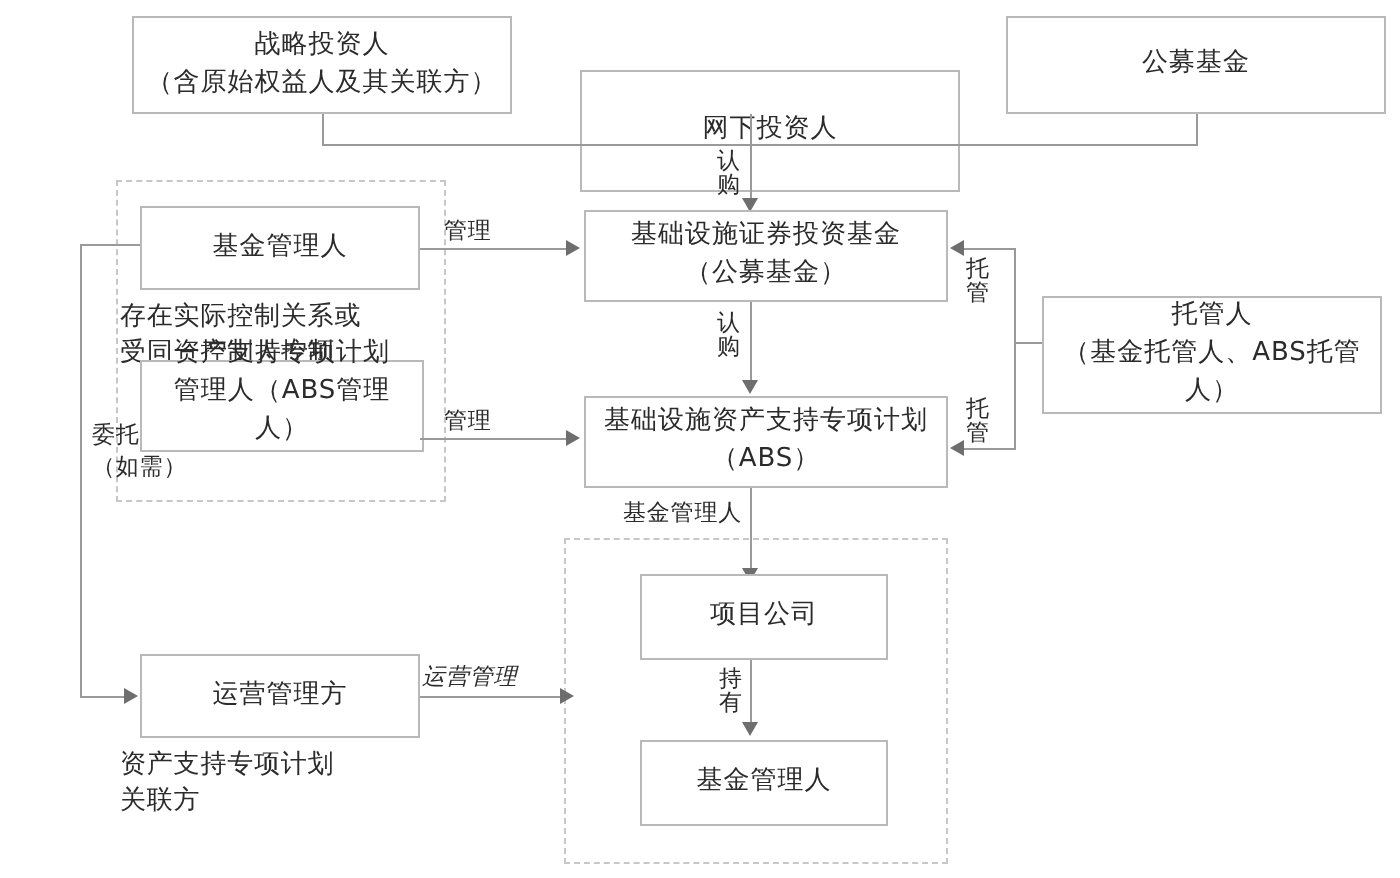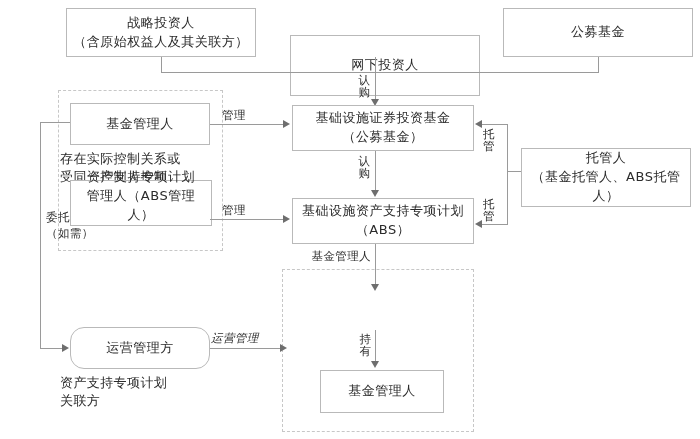--- a/index.html
+++ b/index.html
@@ -176,33 +176,36 @@
   <div class="arrow left" style="left:475px;top:220px;"></div>
   <div class="vlabel" style="left:483px;top:198px;width:24px;text-align:left;">
       <div>托</div>
       <div>管</div>
     </div>
 
   <div class="line v" style="left:375px;top:244px;height:42px;"></div>
   <div class="arrow down" style="left:371px;top:284px;"></div>
   <div class="label" style="left:305px;top:249px;width:66px;text-align:right;">基金管理人</div>
 
+  <div class="box" style="left:320px;top:287px;width:124px;height:43px;">
+    <span class="inner">项目公司</span>
+  </div>
 
   <div class="line v" style="left:375px;top:330px;height:33px;"></div>
   <div class="arrow down" style="left:371px;top:361px;"></div>
   <div class="vlabel" style="left:359px;top:333px;">
       <div>持</div>
       <div>有</div>
     </div>
 
   <div class="box" style="left:320px;top:370px;width:124px;height:43px;">
     <span class="inner">基金管理人</span>
   </div>
 
-  <div class="box" style="left:70px;top:327px;width:140px;height:42px;border-radius:14px;">
+  <div class="box" style="left:70px;top:327px;width:140px;height:42px;">
     <span class="inner">运营管理方</span>
   </div>
 
   <div class="note" style="left:60px;top:374px;width:160px;">资产支持专项计划
 关联方</div>
 
   <div class="line h" style="left:210px;top:348px;width:74px;"></div>
   <div class="arrow right" style="left:280px;top:344px;"></div>
   <div class="label" style="left:211px;top:331px;width:72px;font-style:italic;">运营管理</div>
 

